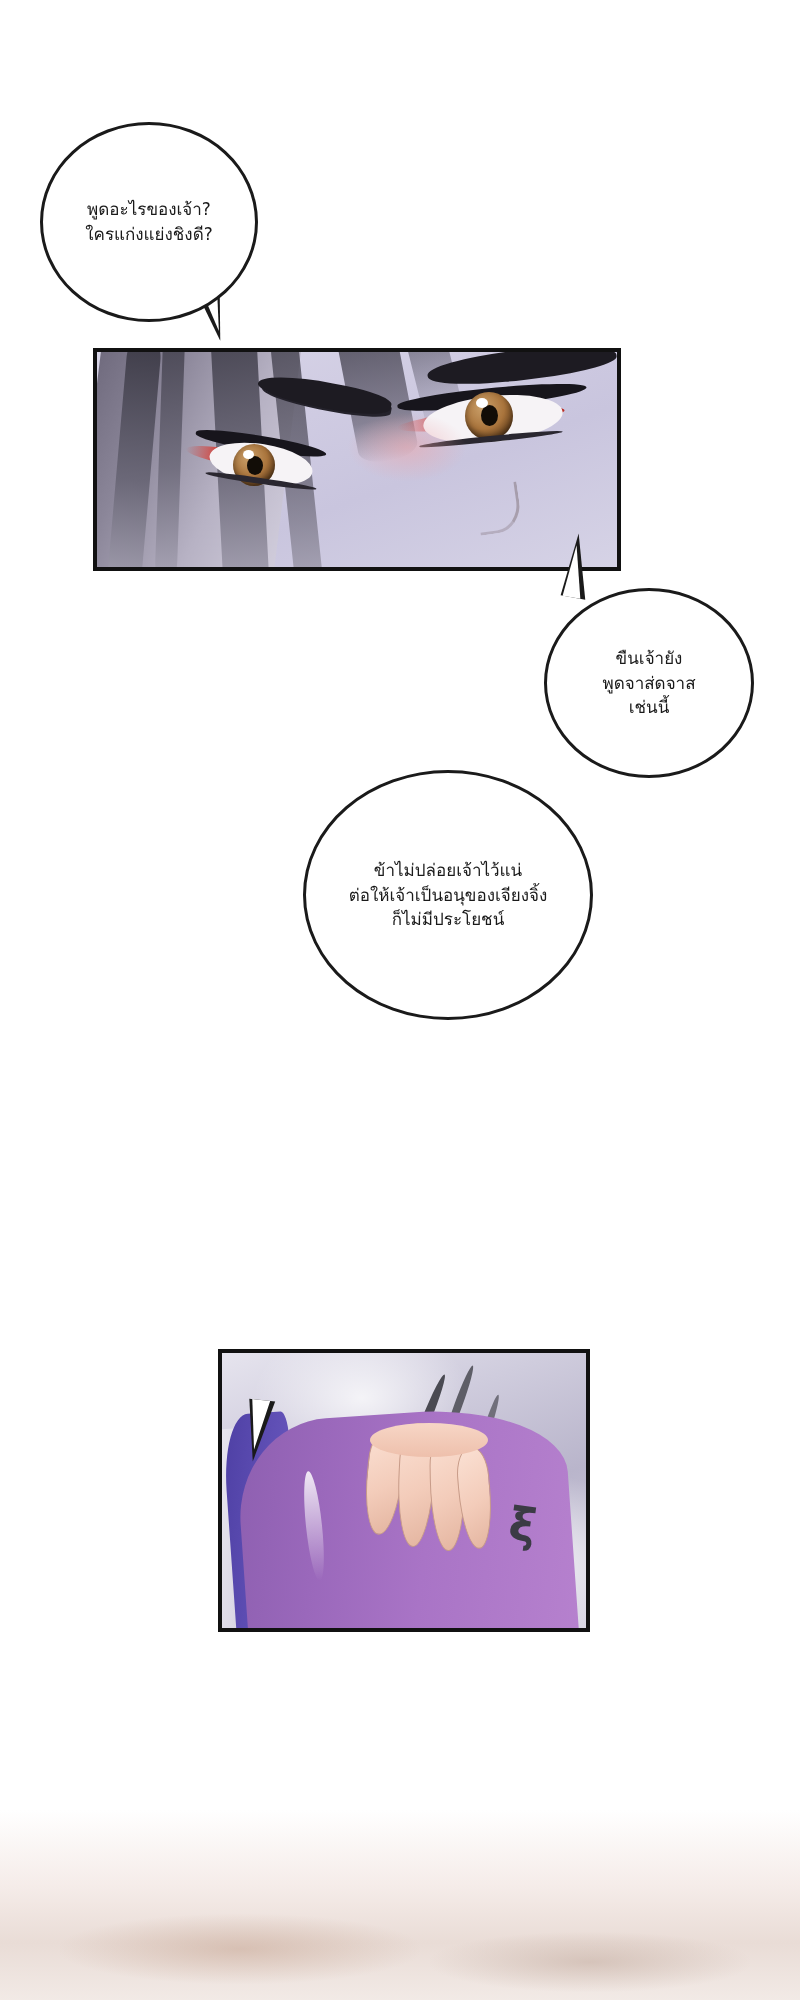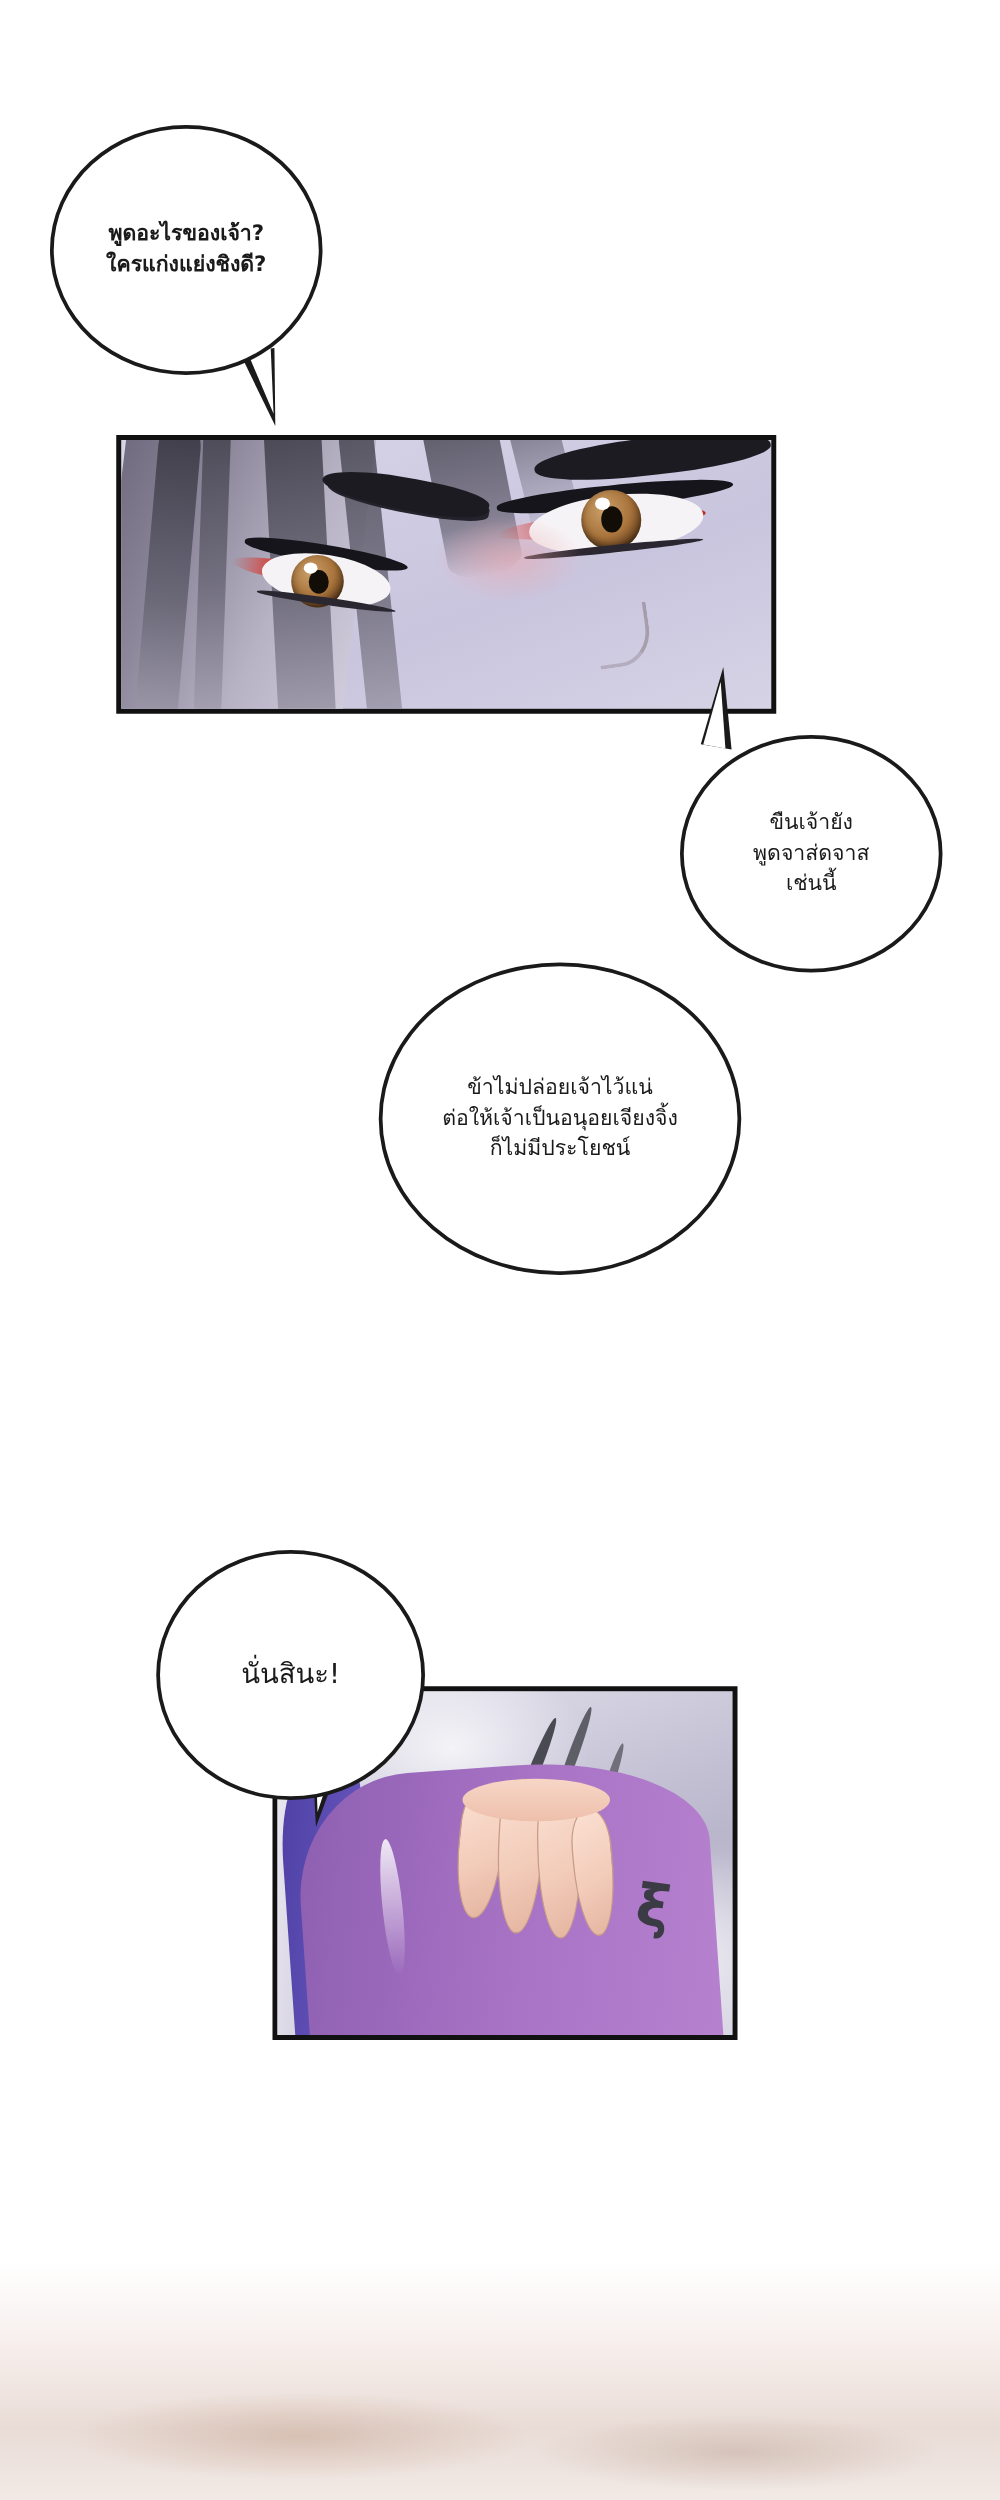--- a/index.html
+++ b/index.html
@@ -220,22 +220,22 @@
     box-sizing: border-box;
     color: #1a1a1a;
   }
   .bubble .txt {
     white-space: pre-line;
     line-height: 1.45;
     font-size: 17px;
     padding: 0 14px;
   }
   .bubble-1 {
-    left: 40px; top: 100px;
-    width: 218px; height: 200px; font-weight: bold;
+    left: 40px; top: 122px;
+    width: 218px; height: 200px;
   }
   .bubble-2 {
     left: 544px; top: 588px;
     width: 210px; height: 190px;
   }
   .bubble-3 {
     left: 303px; top: 770px;
     width: 290px; height: 250px;
   }
   .bubble-4 {
@@ -389,27 +389,24 @@
 
   <div class="tail tail-2"></div>
   <div class="bubble bubble-2">
     <div class="txt">ขืนเจ้ายัง
 พูดจาส่ดจาส
 เช่นนี้</div>
   </div>
 
   <div class="bubble bubble-3">
     <div class="txt">ข้าไม่ปล่อยเจ้าไว้แน่
-ต่อให้เจ้าเป็นอนุอยเจียงจิ้ง
+ต่อให้เจ้าเป็นอนุของเจียงจิ้ง
 ก็ไม่มีประโยชน์</div>
   </div>
 
   <div class="tail tail-4"></div>
-  <div class="bubble bubble-4">
-    <div class="txt">นั่นสินะ!</div>
-  </div>
 
   <div class="footer-fade">
     <div class="footer-blur-1"></div>
     <div class="footer-blur-2"></div>
   </div>
 
 </div>
 
 </body></html>

